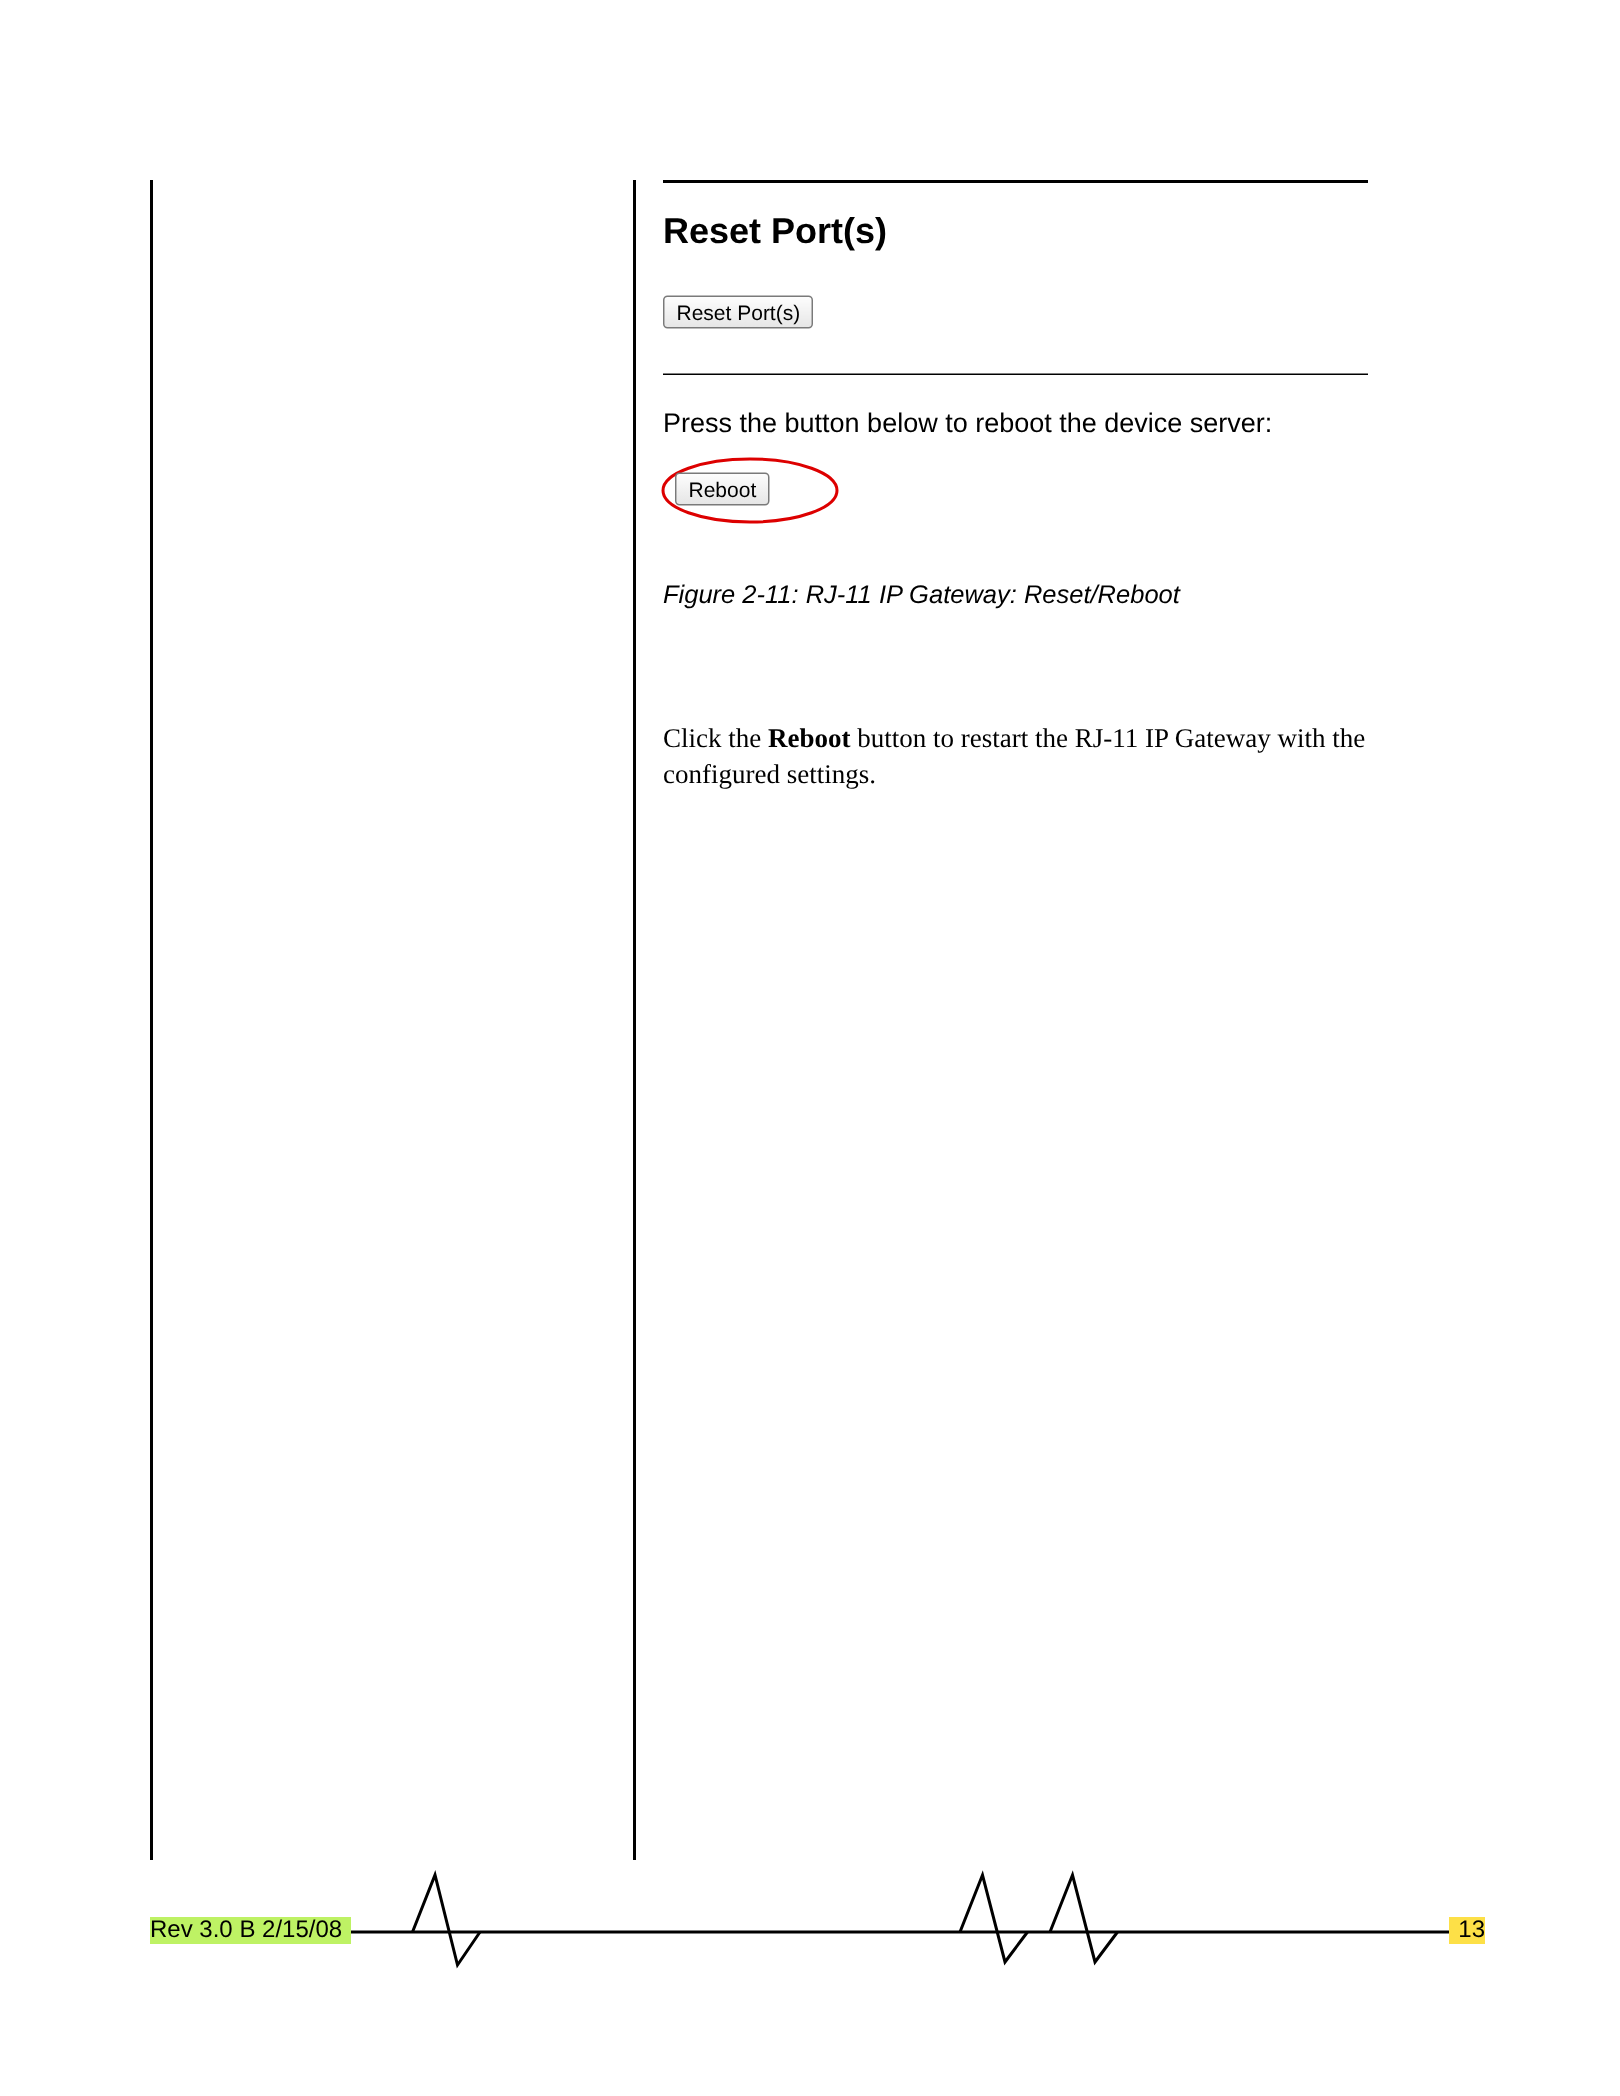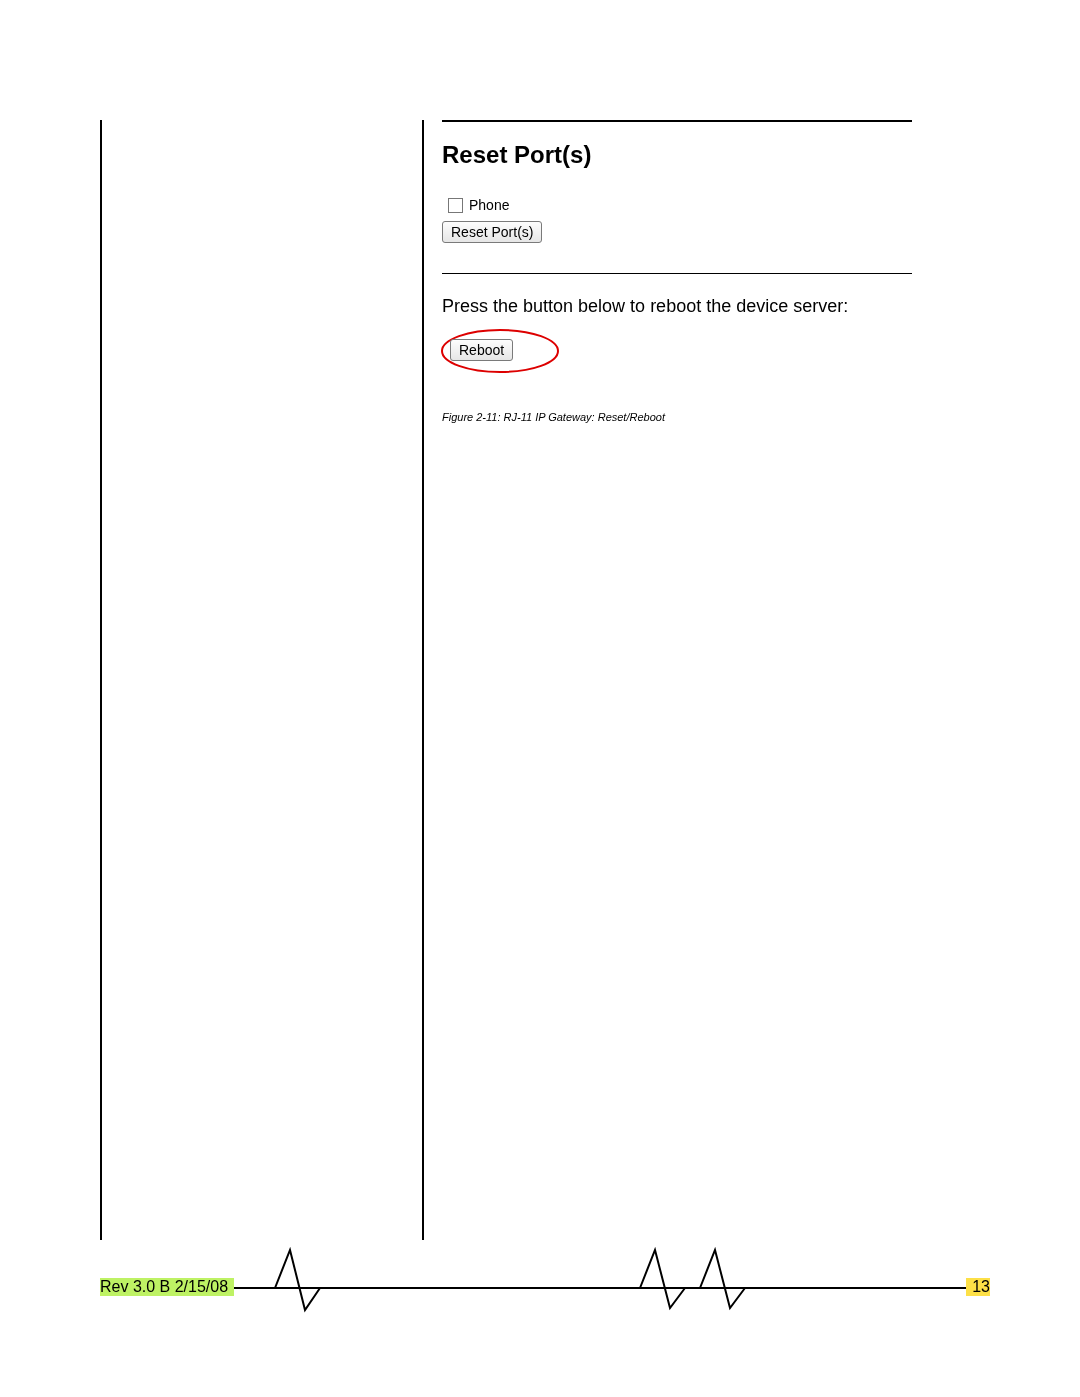--- a/index.html
+++ b/index.html
@@ -99,21 +99,21 @@
   }
   .reboot-btn {
     position: relative;
     z-index: 2;
     margin-left: 8px;
     margin-top: 4px;
   }
   .caption {
     font-family: Arial, Helvetica, sans-serif;
     font-style: italic;
-    font-size: 11px;
+    font-size: 17px;
     margin-top: 28px;
   }
   .body-text {
     position: absolute;
     left: 340px;
     top: 360px;
     width: 520px;
     font-family: Georgia, "Times New Roman", serif;
     font-size: 18px;
     line-height: 1.35;
@@ -153,42 +153,41 @@
 <body>
 
 <div class="page">
   <div class="vline"></div>
 
   <div class="figure">
     <div class="topline"></div>
 
     <h2 class="h-reset">Reset Port(s)</h2>
 
-    <div class="phone-row">
-      <span class="checkbox"></span>
-      <span>Phone</span>
-    </div>
 
     <span class="btn">Reset Port(s)</span>
 
     <div class="sep"></div>
 
 
     <div class="instr">Press the button below to reboot the device server:</div>
 
     <div class="reboot-wrap">
       <svg width="140" height="54">
         <ellipse cx="64" cy="24" rx="58" ry="21" stroke="#d00" stroke-width="2" fill="none"></ellipse>
       </svg>
       <span class="btn reboot-btn">Reboot</span>
     </div>
 
     <div class="caption">Figure 2-11:  RJ-11 IP Gateway: Reset/Reboot</div>
   </div>
 
+  <div class="body-text">
+    <span>Click the </span><span class="bold">Reboot</span><span> button to restart the RJ-11 IP Gateway with the configured settings.</span>
+  </div>
 </div>
 
 <svg class="hb" style="left:90px; width:900px; height:80px; top:1240px;">
 
   <line x1="10" y1="48" x2="890" y2="48" stroke="#000" stroke-width="2"></line>
 
   <polyline points="185,48 200,10 215,70 230,48" stroke="#000" stroke-width="2" fill="none"></polyline>
 
   <polyline points="550,48 565,10 580,68 595,48" stroke="#000" stroke-width="2" fill="none"></polyline>
   <polyline points="610,48 625,10 640,68 655,48" stroke="#000" stroke-width="2" fill="none"></polyline>

